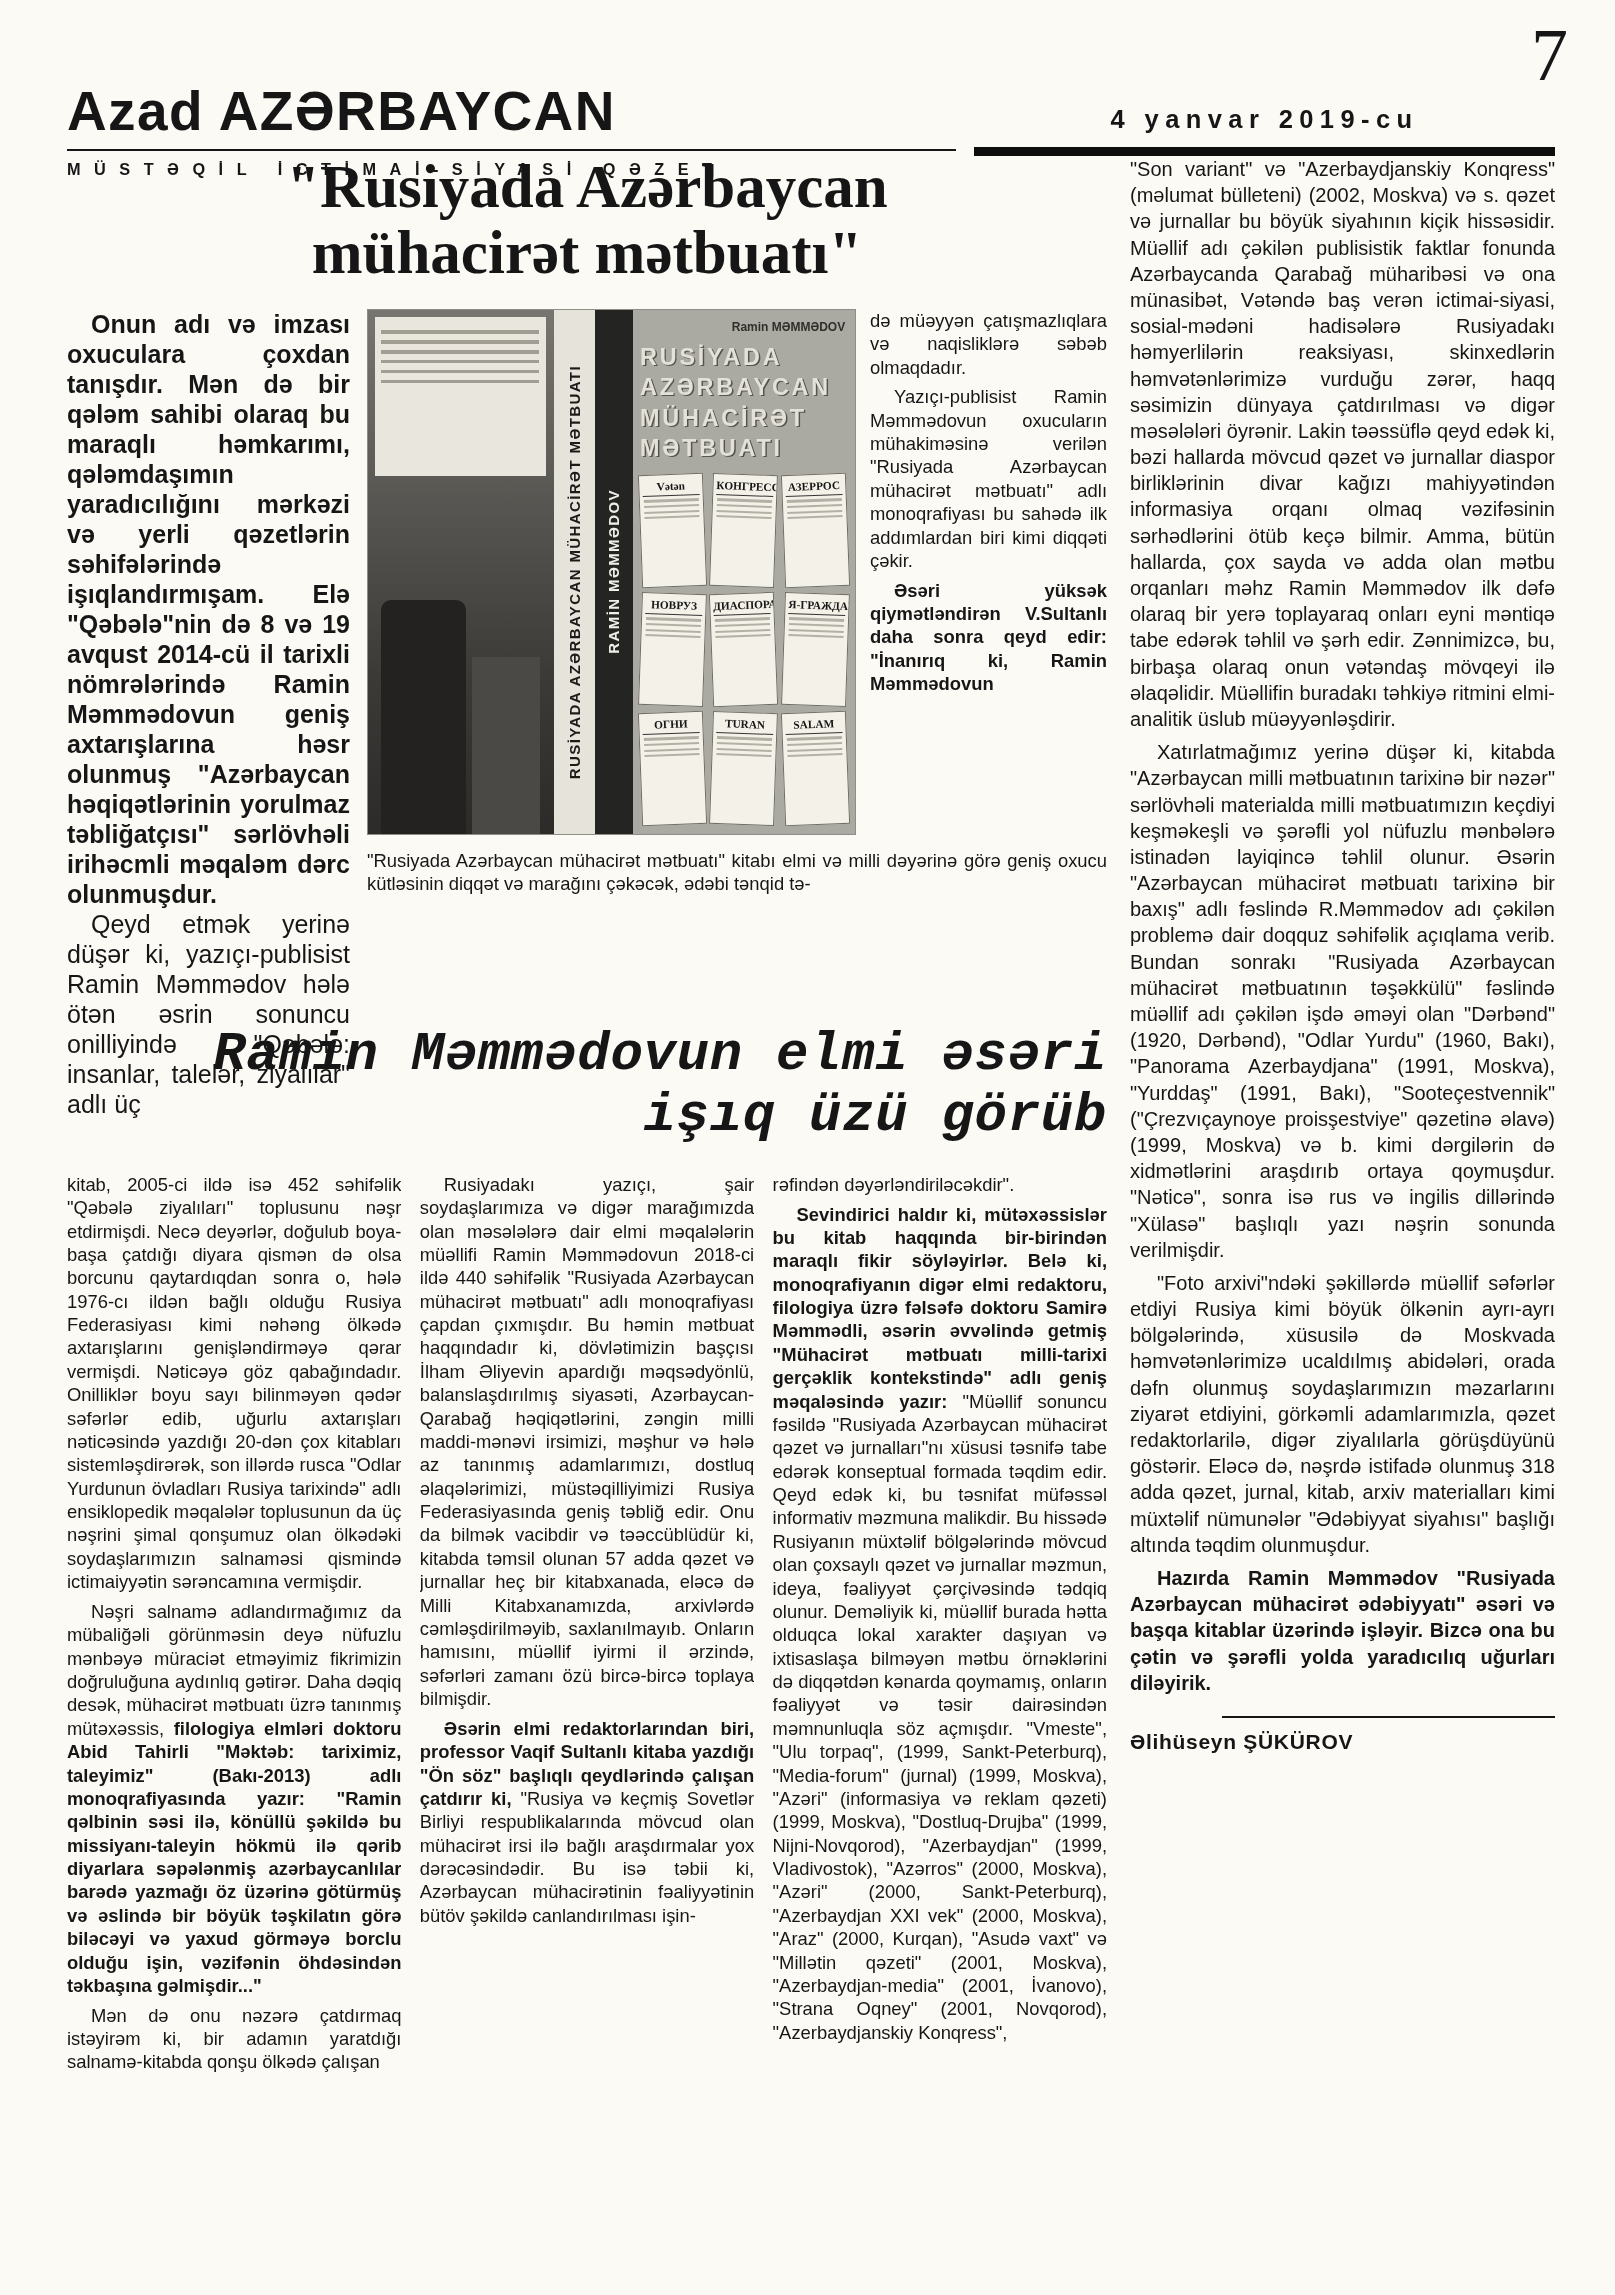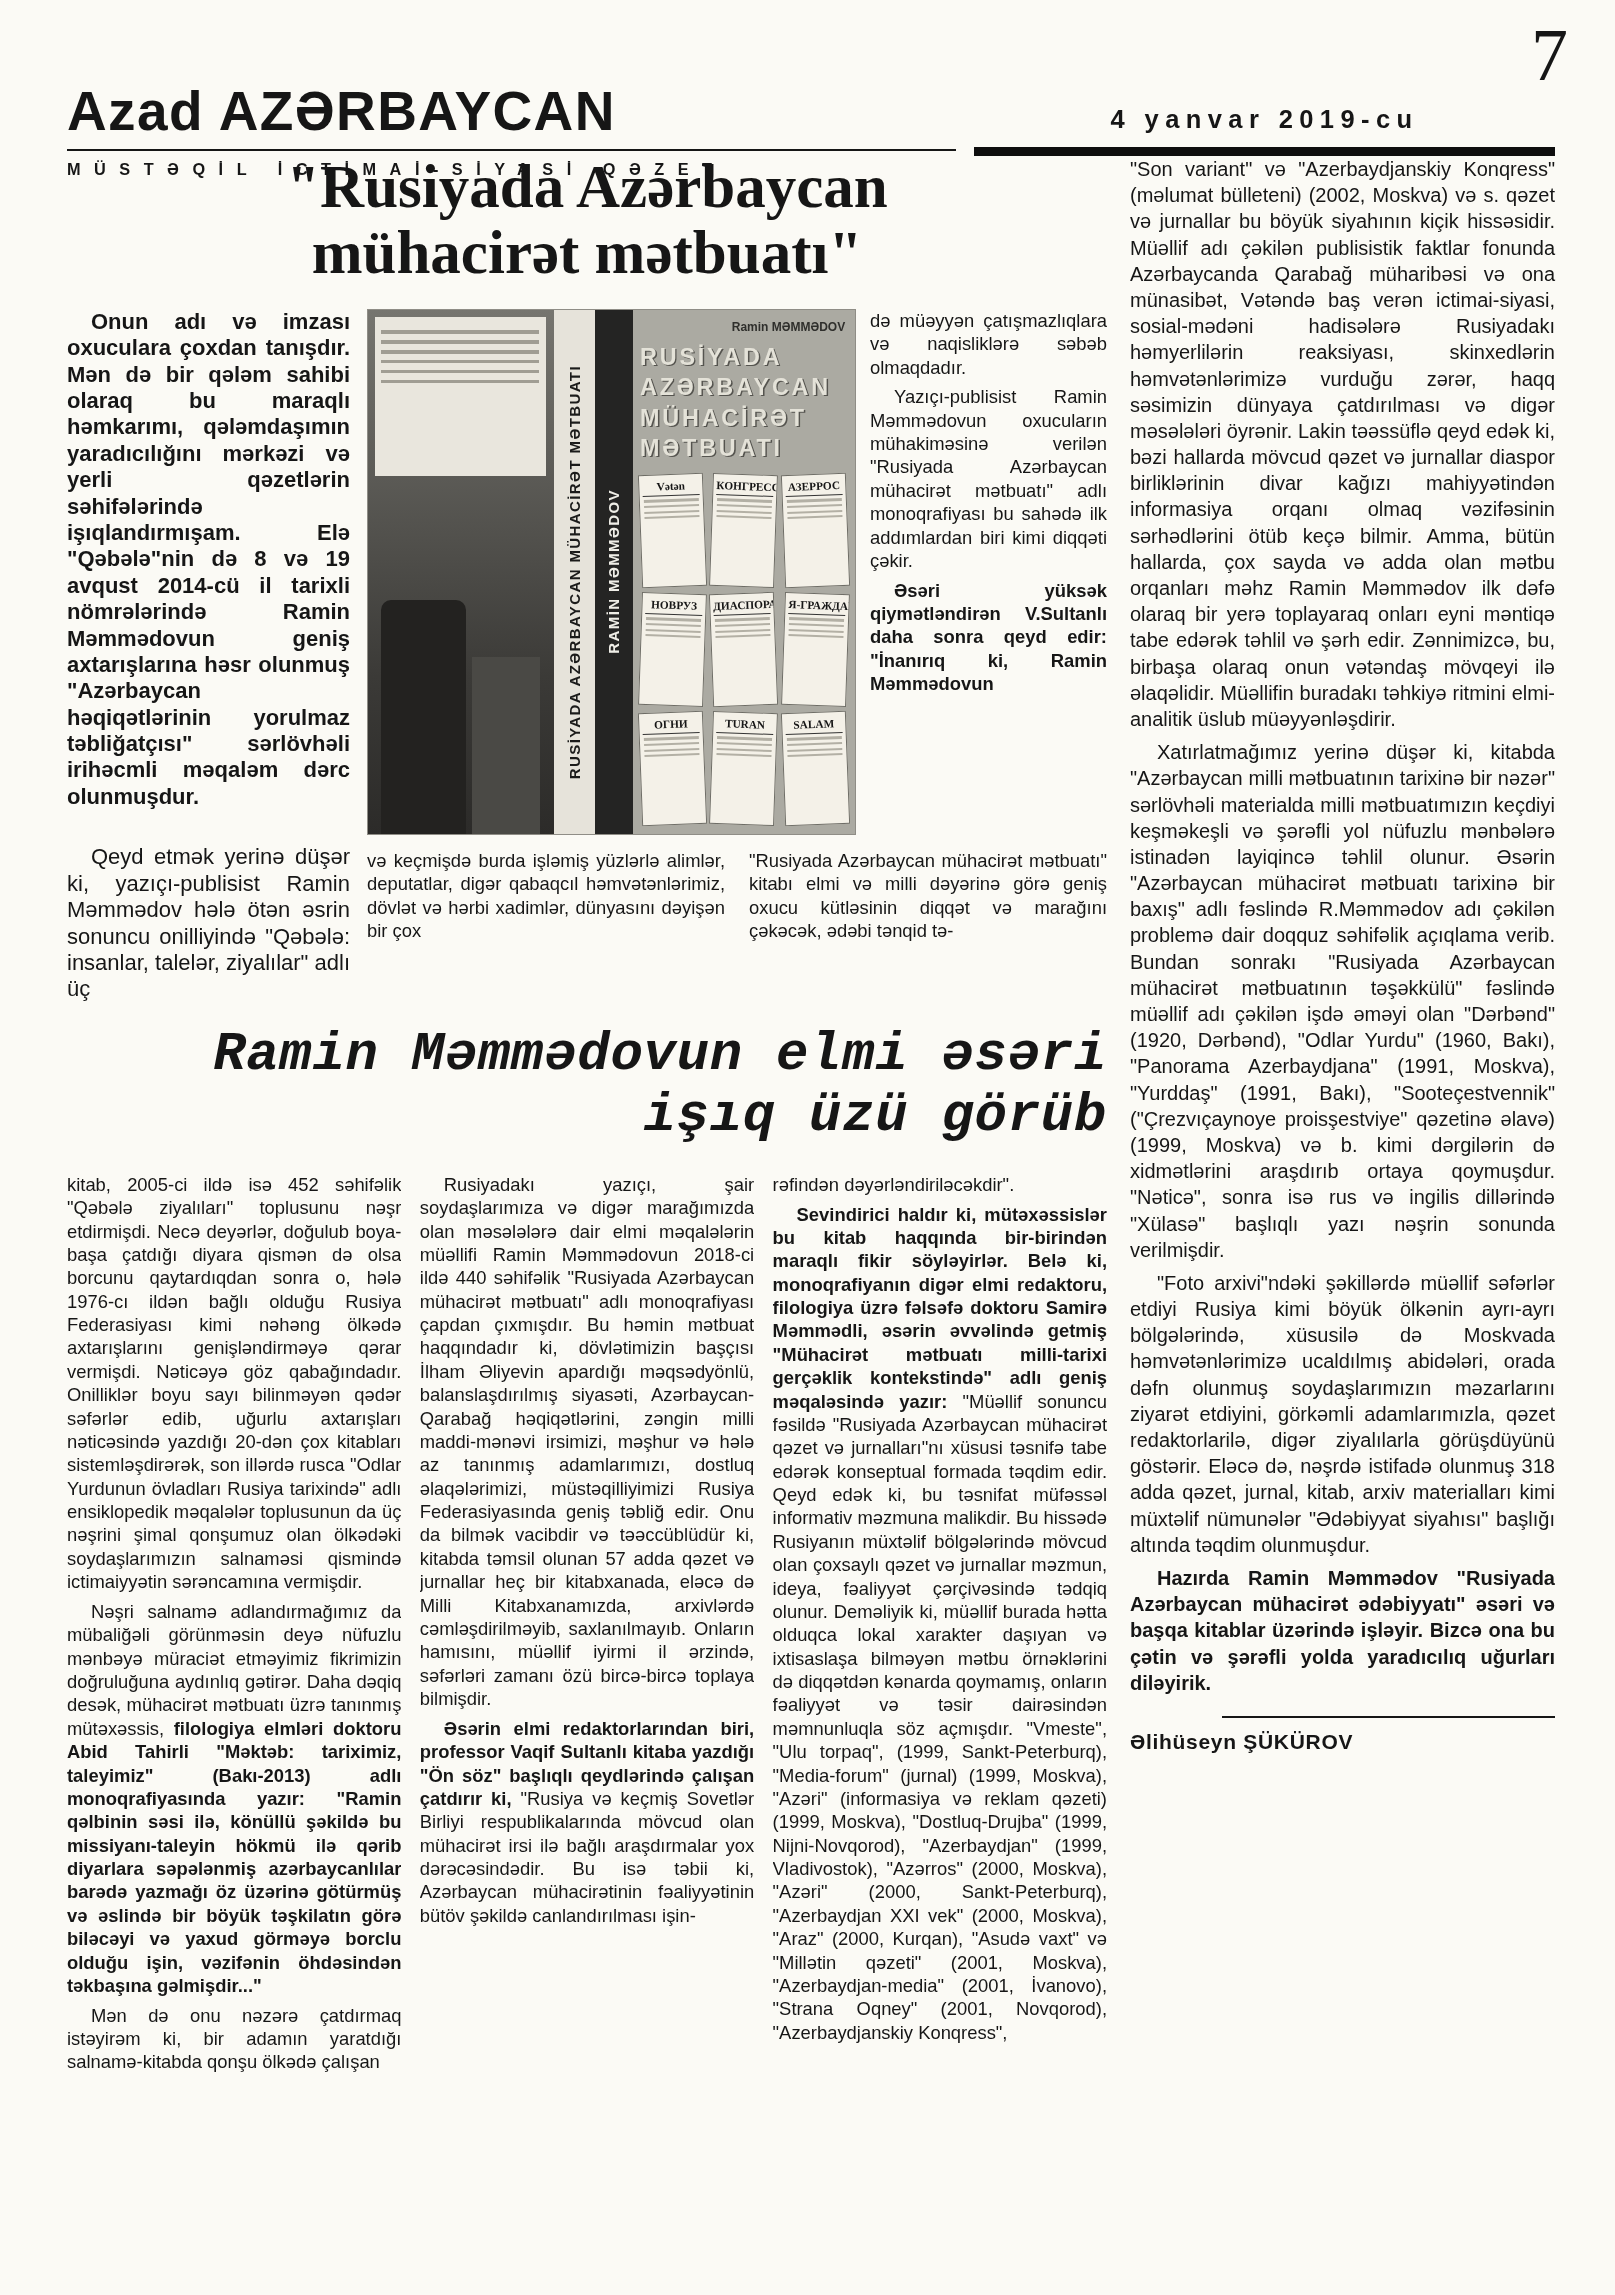--- a/index.html
+++ b/index.html
@@ -25,21 +25,21 @@
   .headline{font-family:"Liberation Serif","DejaVu Serif",serif;font-weight:bold;font-size:61px;
             line-height:1.07;text-align:center;margin:4.3px 28px 24px;}
 
   .bt{font-size:18.4px;line-height:1.27;text-align:justify;}
   .bt p{margin:0 0 6.4px;text-indent:24px;}
   p.ni{text-indent:0;}
   .bold{font-weight:bold;}
 
   .upper{display:flex;gap:17px;height:694px;}
   .u-col1{width:283px;display:flex;flex-direction:column;justify-content:space-between;
-          font-size:22px;line-height:1.2;}
+          font-size:25px;line-height:1.2;}
   .u-col1 p{margin:0;}
   .u-right{flex:1;display:flex;flex-direction:column;}
   .u-right-top{display:flex;gap:14px;height:526px;}
   .u-col3{flex:1;overflow:hidden;}
   .u-right-bottom{display:flex;gap:24px;margin-top:14px;flex:1;overflow:hidden;}
   .u-rb-a,.u-rb-b{flex:1;}
 
   .midline{font-family:Liberation Mono, monospace;font-style:italic;font-weight:bold;
            font-size:54px;text-align:right;margin:21px 0 27px;letter-spacing:0.7px;}
 
@@ -214,21 +214,20 @@
           </div>
 
           <div class="u-col3">
             <p class="ni">də müəyyən çatışmazlıqlara və naqisliklərə səbəb olmaqdadır.</p>
             <p>Yazıçı-publisist Ramin Məmmədovun oxucuların mühakiməsinə verilən "Rusiyada Azərbaycan mühacirət mətbuatı" adlı monoqrafiyası bu sahədə ilk addımlardan biri kimi diqqəti çəkir.</p>
             <p class="bold">Əsəri yüksək qiymətləndirən V.Sultanlı daha sonra qeyd edir: "İnanırıq ki, Ramin Məmmədovun</p>
           </div>
         </div>
 
         <div class="u-right-bottom">
-          <p class="u-rb-a ni">və keçmişdə burda işləmiş yüzlərlə alimlər, deputatlar, digər qabaqcıl həmvətənlərimiz, dövlət və hərbi xadimlər, dünyasını dəyişən bir çox</p>
           <p class="u-rb-b ni">"Rusiyada Azərbaycan mühacirət mətbuatı" kitabı elmi və milli dəyərinə görə geniş oxucu kütləsinin diqqət və marağını çəkəcək, ədəbi tənqid tə-</p>
         </div>
       </div>
     </div>
 
     <h2 class="midline">Ramin Məmmədovun elmi əsəri işıq üzü görüb</h2>
 
     <div class="lower bt">
       <div class="l-col">
         <p class="ni">kitab, 2005-ci ildə isə 452 səhifəlik "Qəbələ ziyalıları" toplusunu nəşr etdirmişdi. Necə deyərlər, doğulub boya-başa çatdığı diyara qismən də olsa borcunu qaytardıqdan sonra o, hələ 1976-cı ildən bağlı olduğu Rusiya Federasiyası kimi nəhəng ölkədə axtarışlarını genişləndirməyə qərar vermişdi. Nəticəyə göz qabağındadır. Onilliklər boyu sayı bilinməyən qədər səfərlər edib, uğurlu axtarışları nəticəsində yazdığı 20-dən çox kitabları sistemləşdirərək, son illərdə rusca "Odlar Yurdunun övladları Rusiya tarixində" adlı ensiklopedik məqalələr toplusunun da üç nəşrini şimal qonşumuz olan ölkədəki soydaşlarımızın salnaməsi qismində ictimaiyyətin sərəncamına vermişdir.</p>

